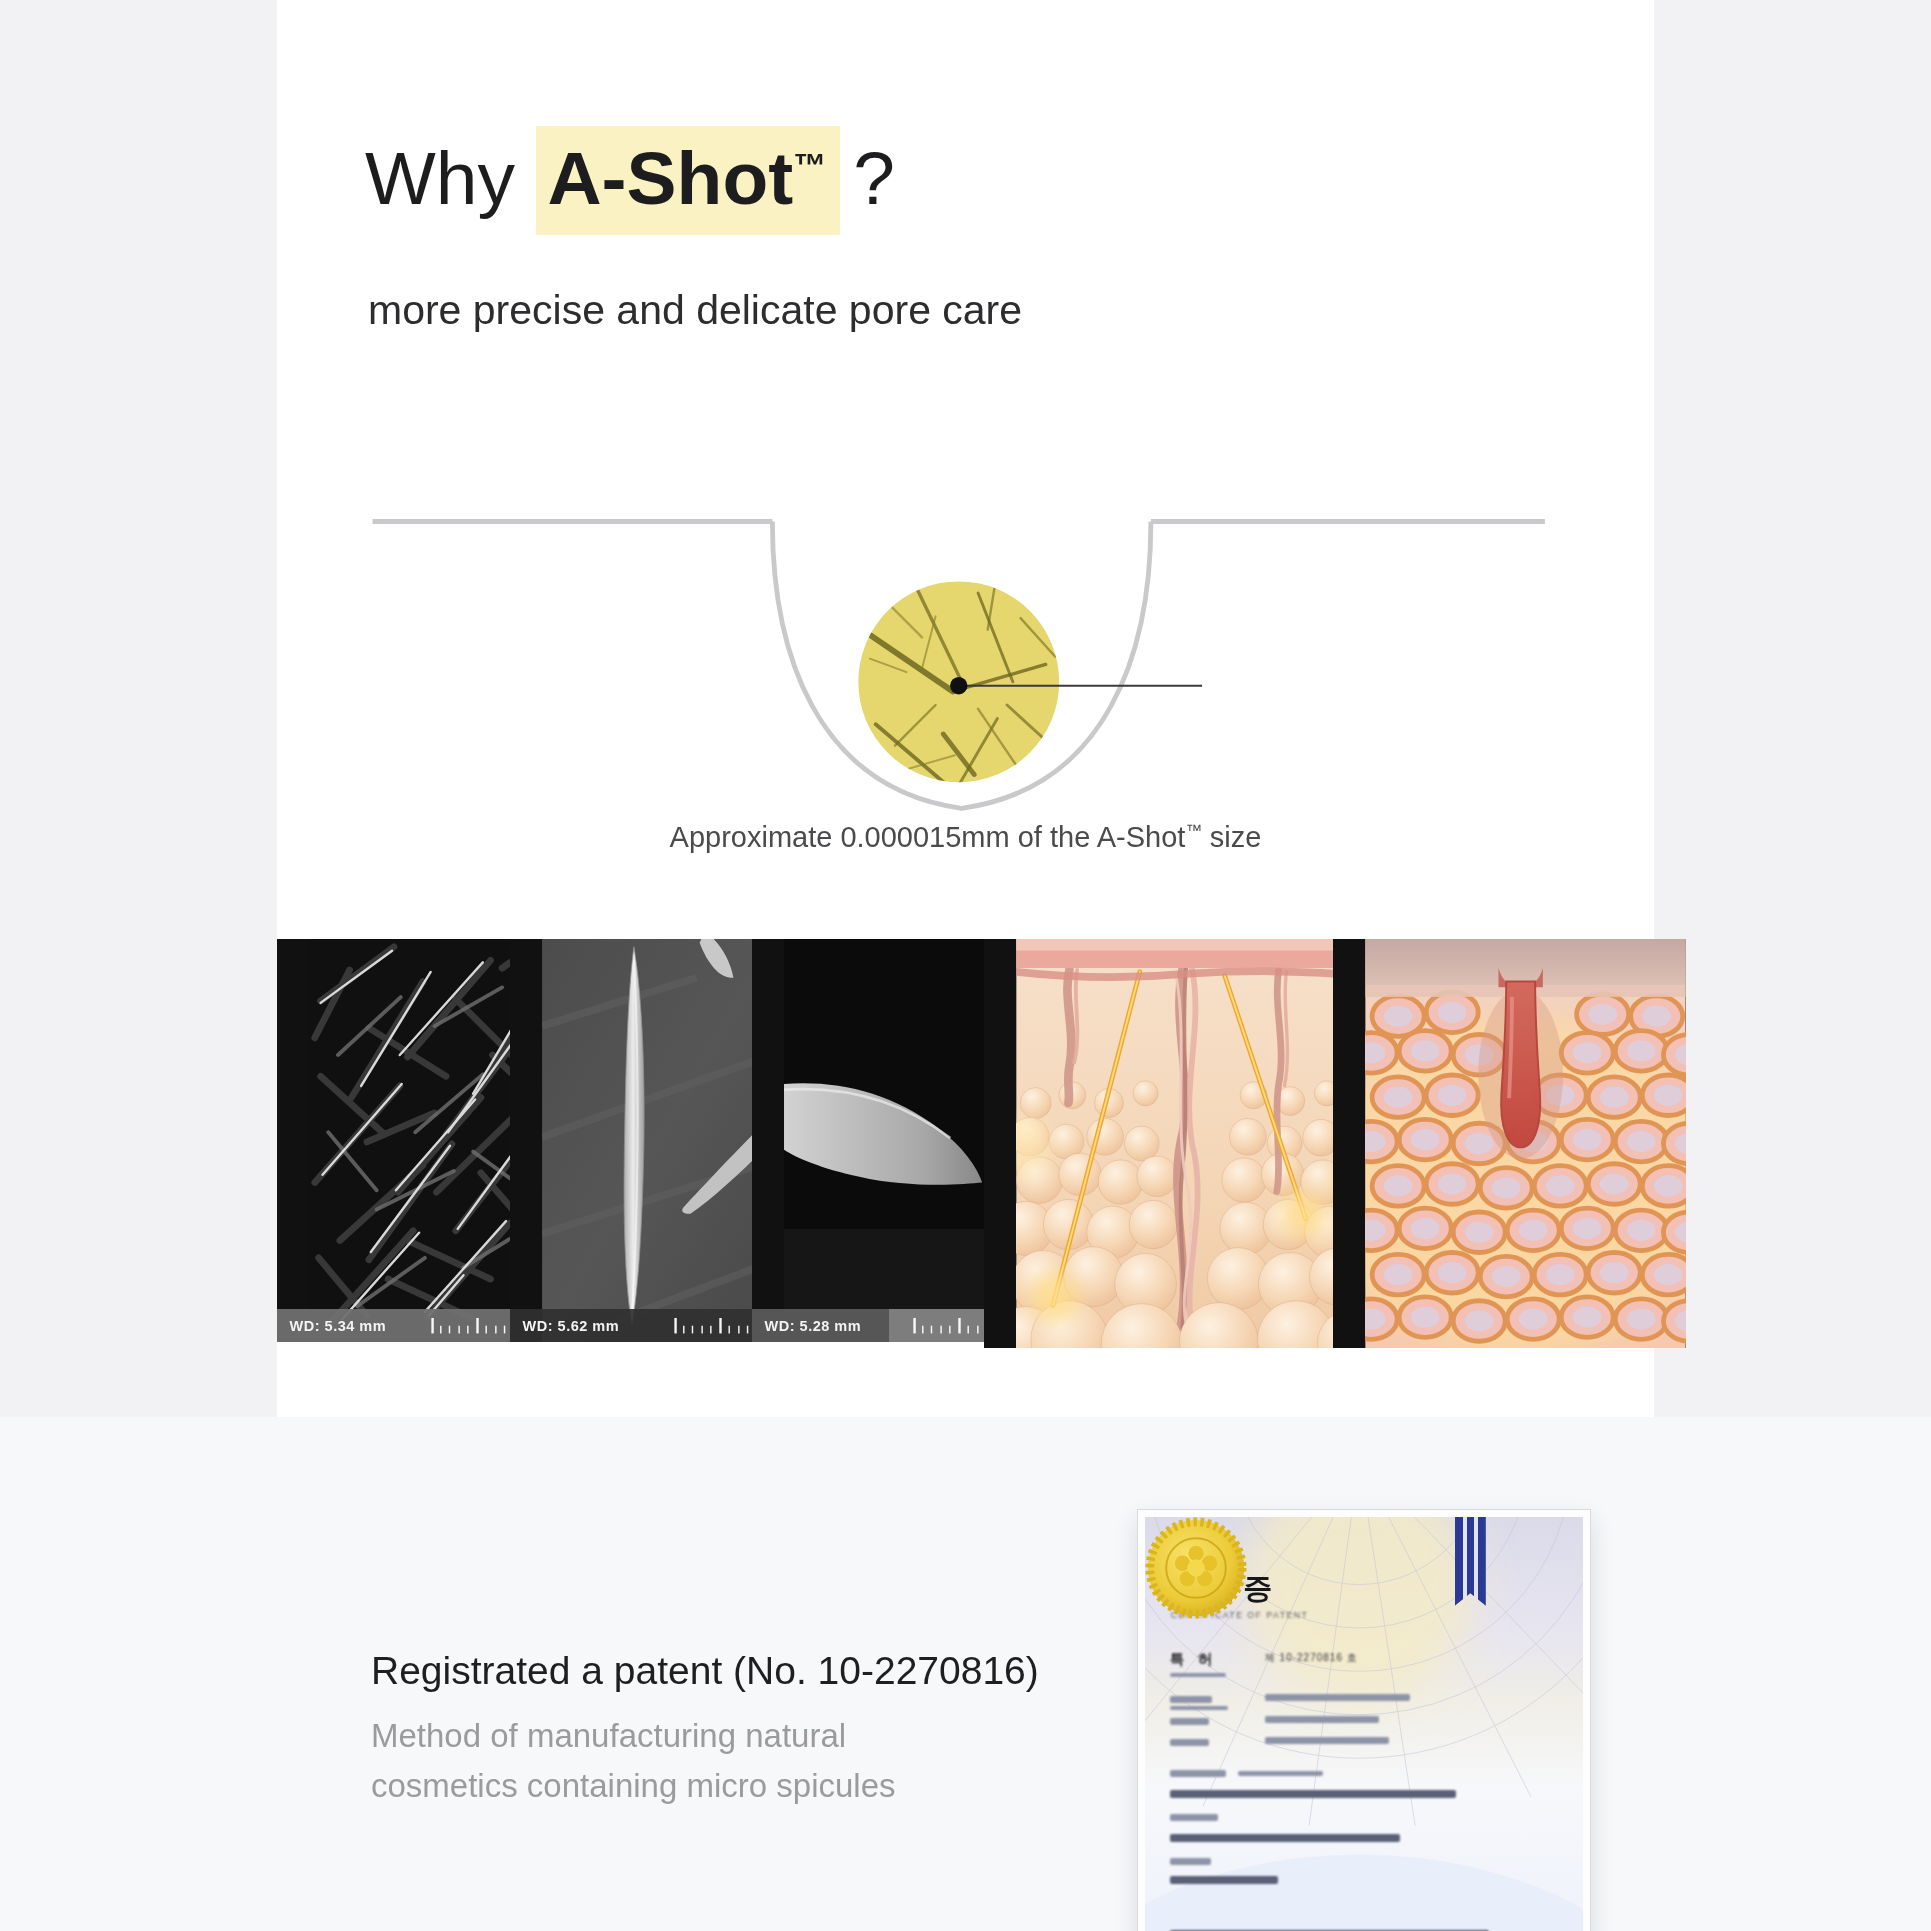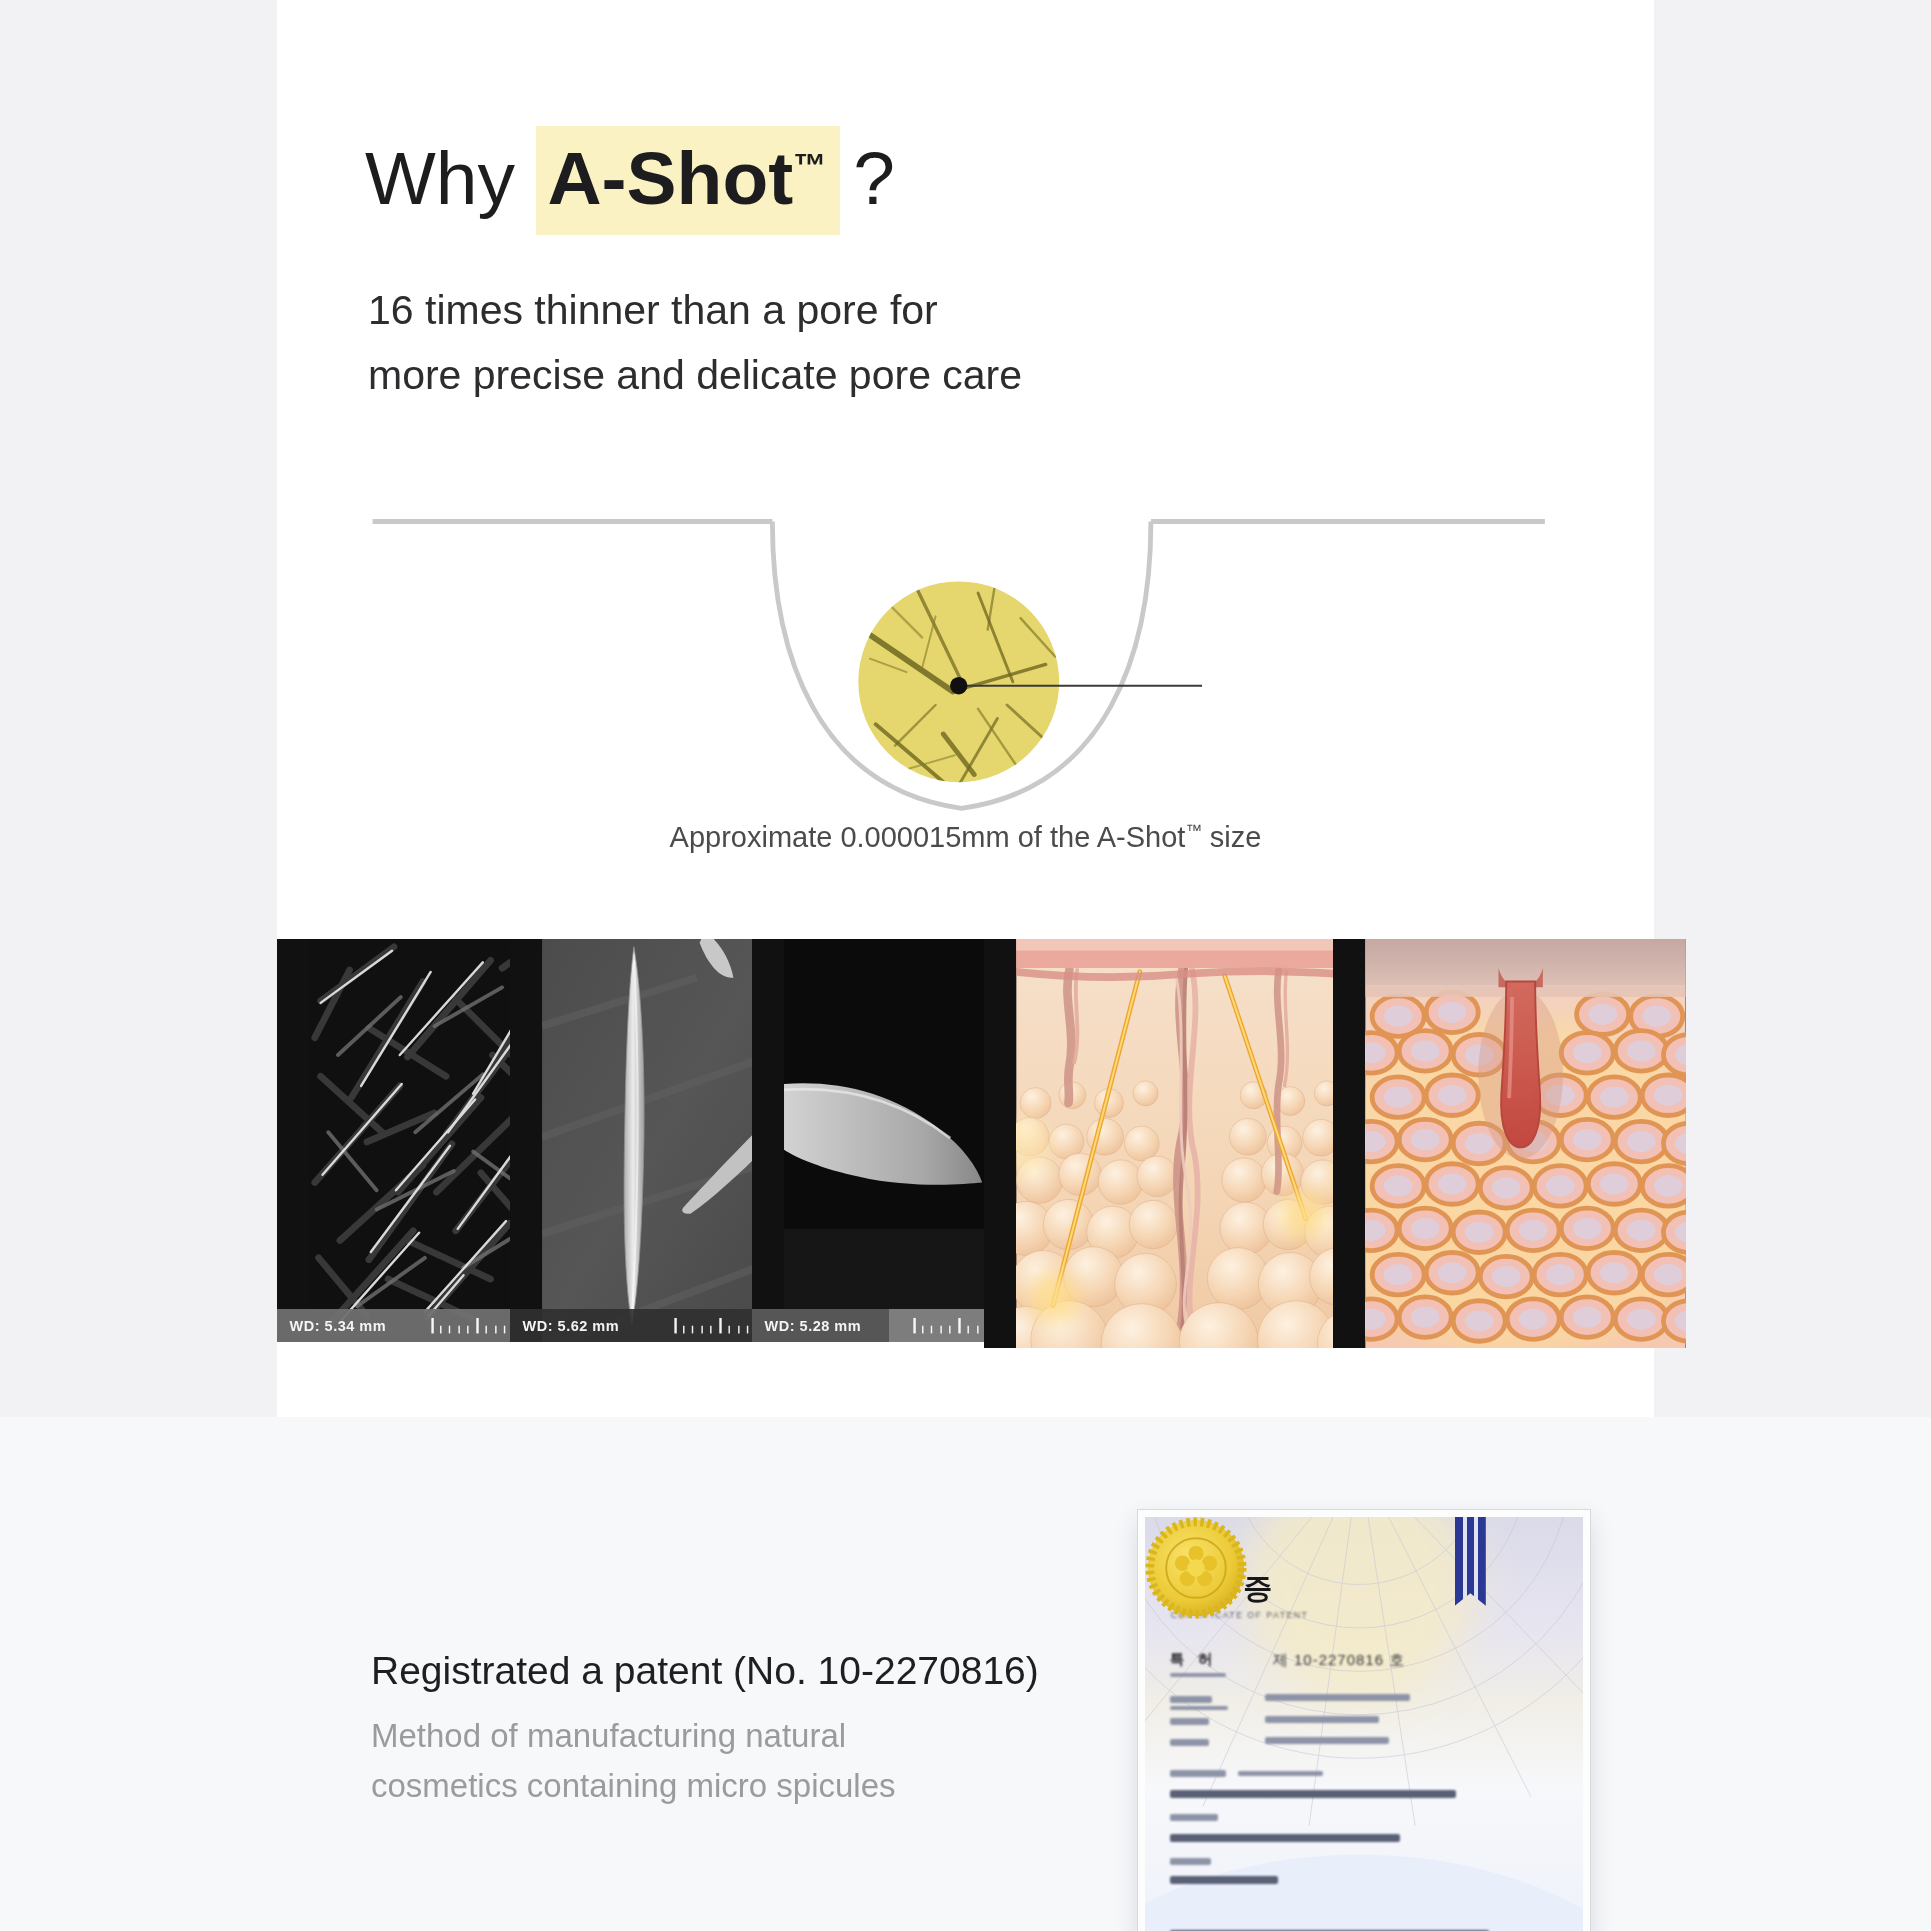--- a/index.html
+++ b/index.html
@@ -50,37 +50,36 @@
   .cert-paper > svg{position:absolute;left:0;top:0;}
   .cert-title{position:absolute;left:25px;top:52px;font-size:29px;font-weight:700;color:#17171a;
               letter-spacing:7.7px;filter:blur(0.6px);}
   .cert-sub{position:absolute;left:26px;top:93px;font-size:8.7px;color:#5d5d66;letter-spacing:1.5px;filter:blur(0.8px);}
   .cert-ribbon{position:absolute;left:310px;top:0;width:31px;height:89px;
       background:repeating-linear-gradient(90deg,#2b3894 0 7.7px,#dfe3f2 7.7px 11.6px);
       clip-path:polygon(0 0,100% 0,100% 100%,50% 86%,0 100%);}
   .cert-medal{position:absolute;left:282px;top:66px;width:102px;height:102px;}
   .cert-rows{position:absolute;left:0;top:0;width:100%;height:100%;filter:blur(0.9px);}
   .cert-field-label{position:absolute;left:25px;top:133px;font-size:14.5px;font-weight:700;color:#26262c;letter-spacing:4.8px;}
-  .cert-field-value{position:absolute;left:120px;top:134px;font-size:15px;color:#33333a;letter-spacing:1px;margin-left:8px;}
+  .cert-field-value{position:absolute;left:120px;top:134px;font-size:10px;color:#33333a;letter-spacing:1px;}
   .bar{position:absolute;background:#8e94a8;border-radius:1.9px;}
   .bar.dark{background:#5a6076;}
 </style>
 </head>
 <body>
 
 <div class="page">
   <div class="content-bg"></div>
   <div class="bottom-section"></div>
 
   <div class="title"><span>Why</span>
     <span class="hl"><span>A-Shot</span><span class="tm">™</span></span><span class="q">?</span>
   </div>
 
   <div class="subtitle">
-    <div>16 times thinner than a pore for</div>
     <div>more precise and delicate pore care</div>
   </div>
 
   <svg class="diagram" viewBox="0 0 1426 420" width="1377" height="406">
     <defs>
       <clipPath id="spicClip">
           <circle cx="706" cy="186" r="104"></circle>
         </clipPath>
     </defs>
 

